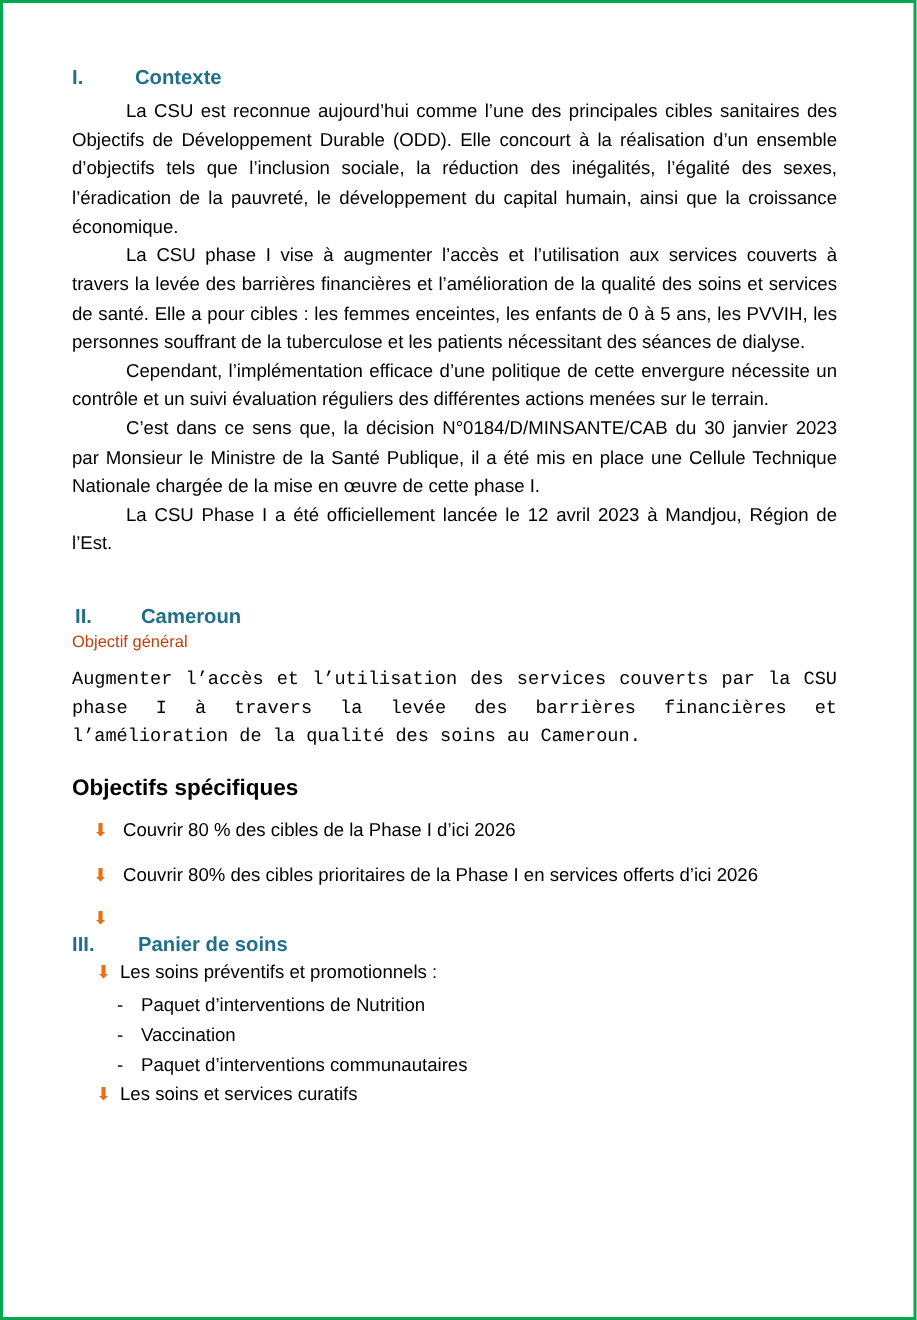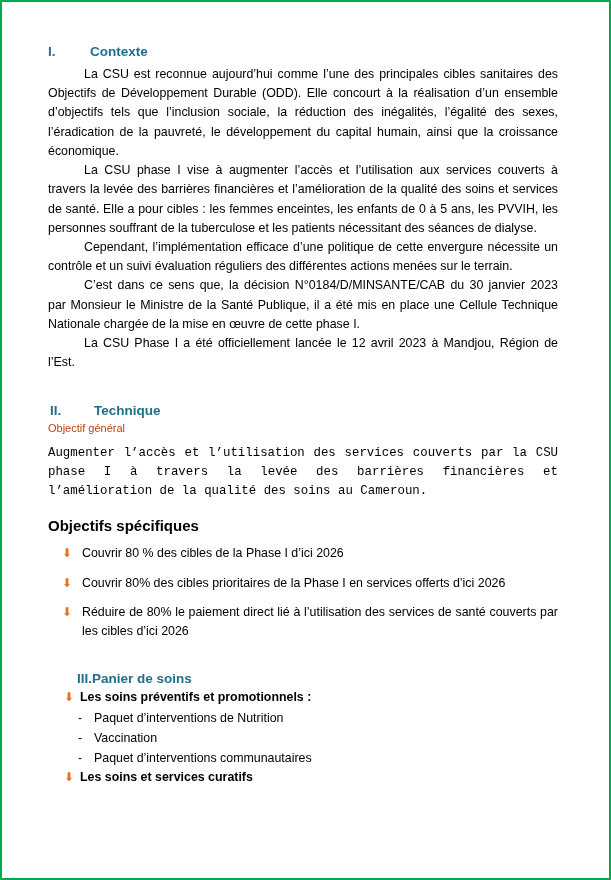--- a/index.html
+++ b/index.html
@@ -41,21 +41,21 @@
     width: 42px;
     flex: none;
     color: #1f6f8b;
   }
   .section-heading .ttl {
     color: #1f6f8b;
   }
   .sec1 { margin-bottom: 6px; }
   .sec2 { margin-top: 30px; margin-bottom: 4px; padding-left: 2px;}
   .sec2 .num { width: 44px; }
-  .sec3 { margin-top: 30px; margin-bottom: 2px; text-align: right; }
+  .sec3 { margin-top: 30px; margin-bottom: 2px; }
   .sec3 .num { width: 44px; }
   p.body {
     margin: 0;
     text-align: justify;
     font-size: 12.4px;
     line-height: 1.55;
     text-indent: 36px;
     color: #000000;
   }
   .subhead {
@@ -99,21 +99,21 @@
     line-height: 1.5;
   }
   ul.bullets.tight li {
     margin-bottom: 2px;
     padding-left: 32px;
   }
   ul.bullets.tight li .arrow {
     left: 16px;
   }
   .bold-item {
-    font-weight: bold;
+    font-weight: normal;
   }
   ul.dashes {
     list-style: none;
     margin: 0;
     padding: 0;
   }
   ul.dashes li {
     position: relative;
     padding-left: 46px;
     font-size: 12.4px;
@@ -137,41 +137,40 @@
     </div>
 
     <p class="body">La CSU est reconnue aujourd’hui comme l’une des principales cibles sanitaires des Objectifs de Développement Durable (ODD). Elle concourt à la réalisation d’un ensemble d’objectifs tels que l’inclusion sociale, la réduction des inégalités, l’égalité des sexes, l’éradication de la pauvreté, le développement du capital humain, ainsi que la croissance économique.</p>
     <p class="body">La CSU phase I vise à augmenter l’accès et l’utilisation aux services couverts à travers la levée des barrières financières et l’amélioration de la qualité des soins et services de santé. Elle a pour cibles : les femmes enceintes, les enfants de 0 à 5 ans, les PVVIH, les personnes souffrant de la tuberculose et les patients nécessitant des séances de dialyse.</p>
     <p class="body">Cependant, l’implémentation efficace d’une politique de cette envergure nécessite un contrôle et un suivi évaluation réguliers des différentes actions menées sur le terrain.</p>
     <p class="body">C’est dans ce sens que, la décision N°0184/D/MINSANTE/CAB du 30 janvier 2023 par Monsieur le Ministre de la Santé Publique, il a été mis en place une Cellule Technique Nationale chargée de la mise en œuvre de cette phase I.</p>
     <p class="body">La CSU Phase I a été officiellement lancée le 12 avril 2023 à Mandjou, Région de l’Est.</p>
 
     <div class="section-heading sec2">
       <span class="num">II.</span>
-      <span class="ttl">Technique</span>
+      <span class="ttl">Cameroun</span>
     </div>
 
     <div class="subhead">Objectif général</div>
 
     <p class="para-plain">Augmenter l’accès et l’utilisation des services couverts par la CSU phase I à travers la levée des barrières financières et l’amélioration de la qualité des soins au Cameroun.</p>
 
     <div class="subhead2">Objectifs spécifiques</div>
 
     <ul class="bullets">
       <li>
         <span class="arrow">⬇</span>
         <span>Couvrir 80 % des cibles de la Phase I d’ici 2026</span>
       </li>
       <li>
         <span class="arrow">⬇</span>
         <span>Couvrir 80% des cibles prioritaires de la Phase I en services offerts d’ici 2026</span>
       </li>
       <li>
         <span class="arrow">⬇</span>
-        <span>Réduire de 80% le paiement direct lié à l’utilisation des services de santé couverts par les cibles d’ici 2026</span>
       </li>
     </ul>
 
     <div class="section-heading sec3">
       <span class="num">III.</span>
       <span class="ttl">Panier de soins</span>
     </div>
 
     <ul class="bullets tight">
       <li>

